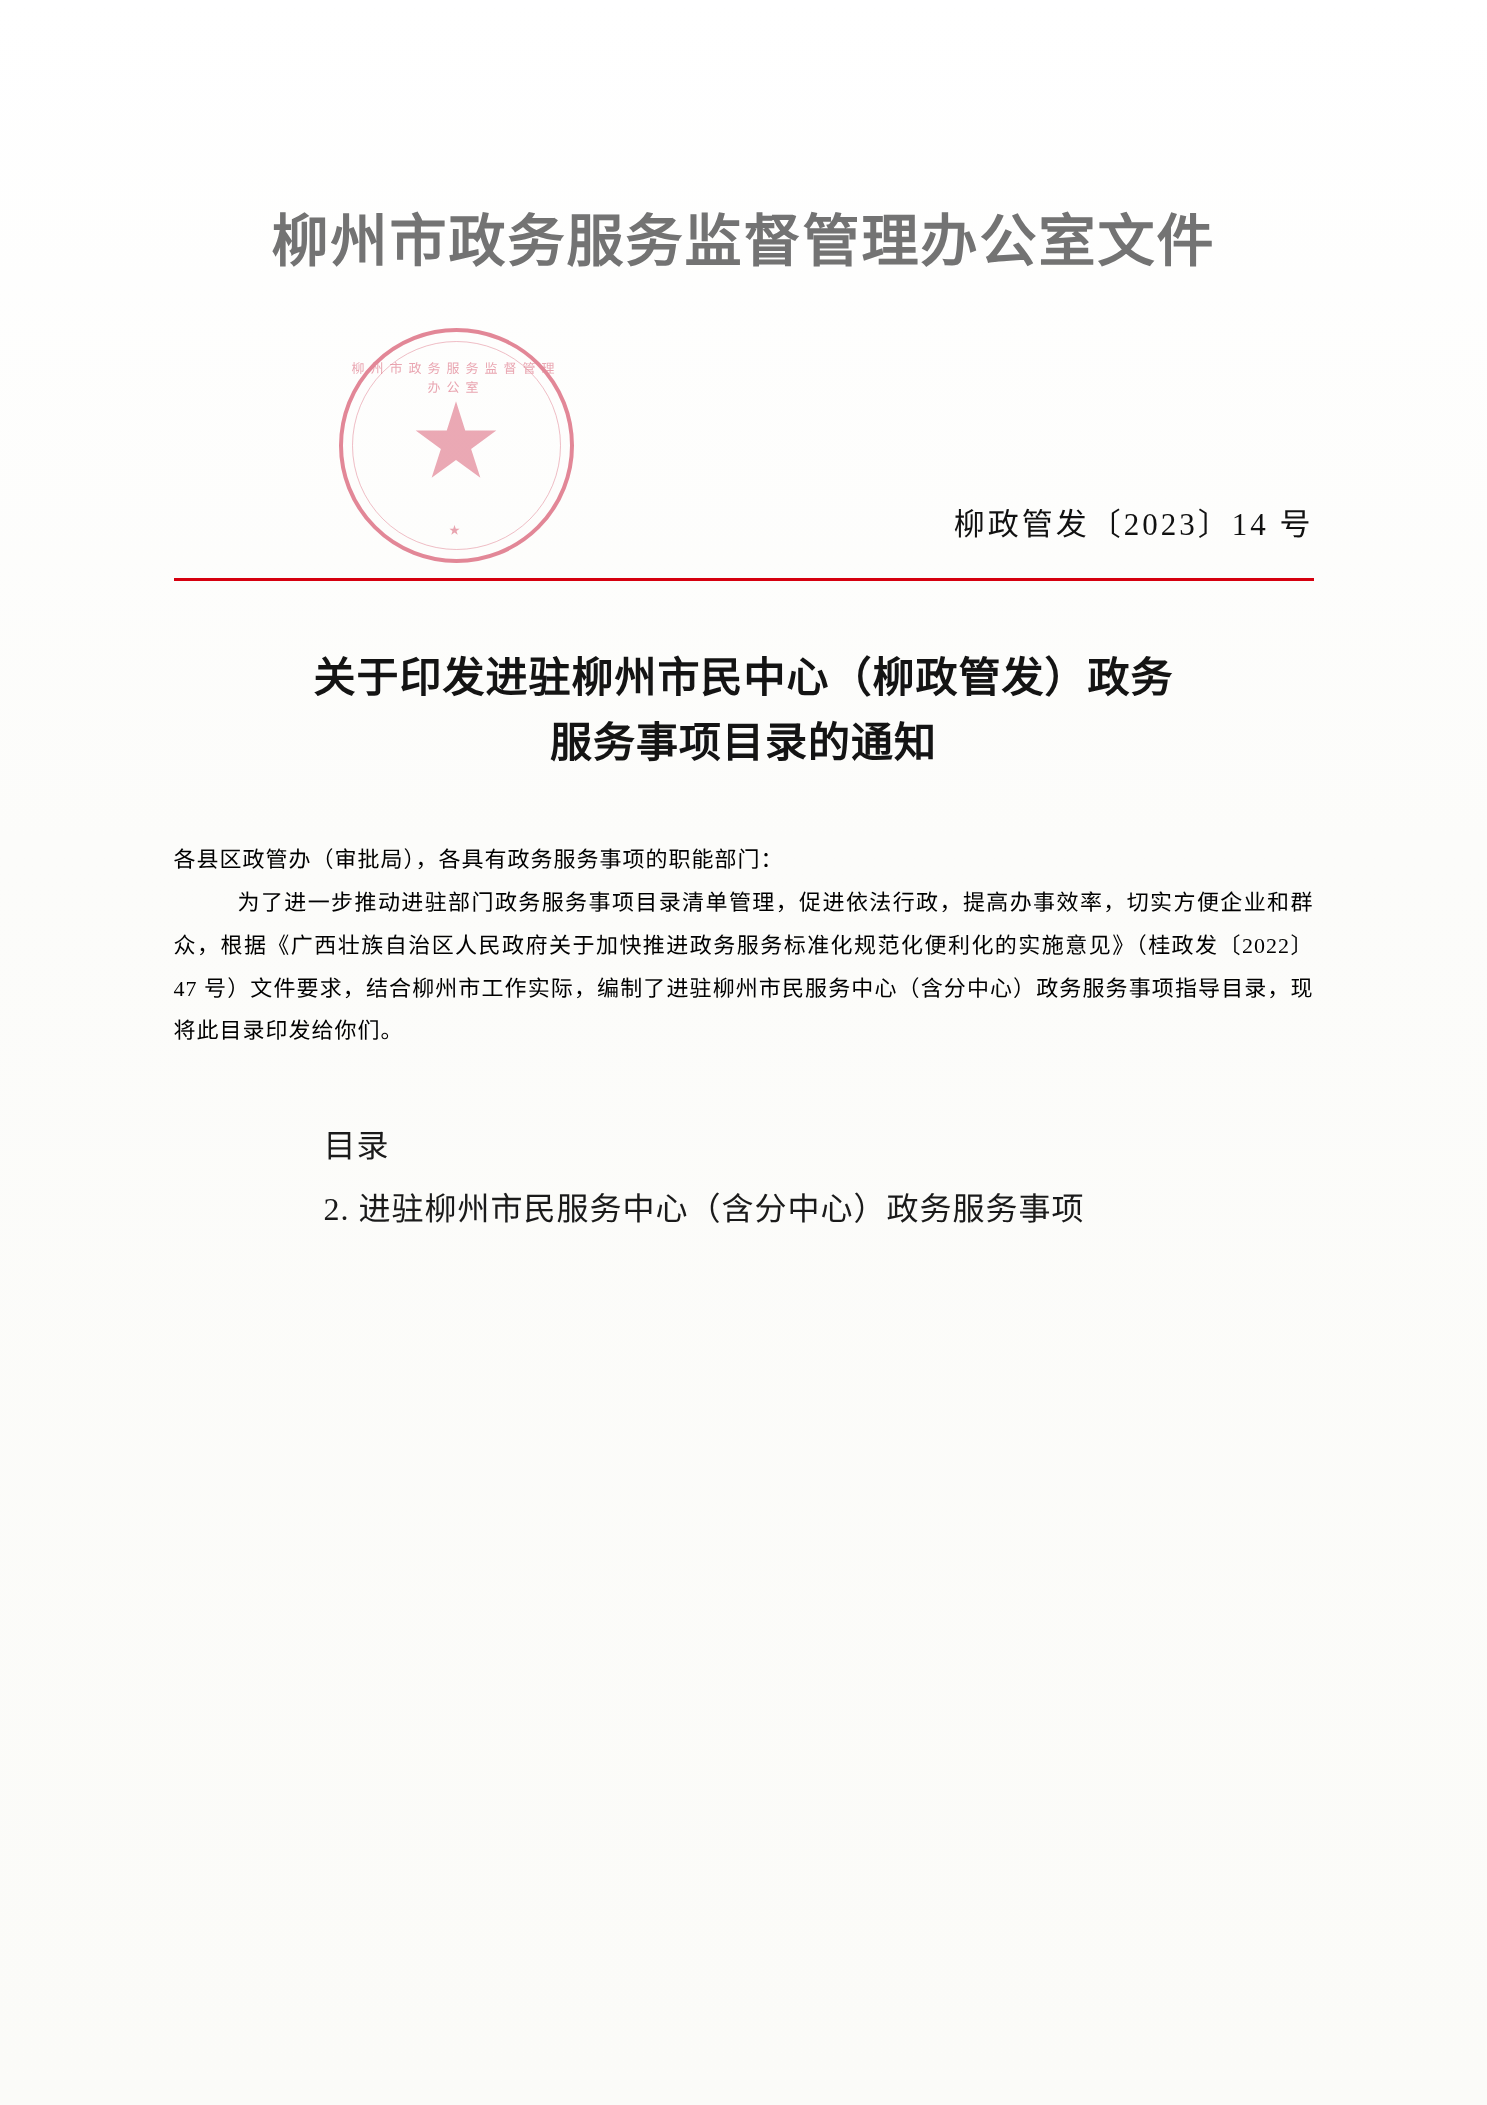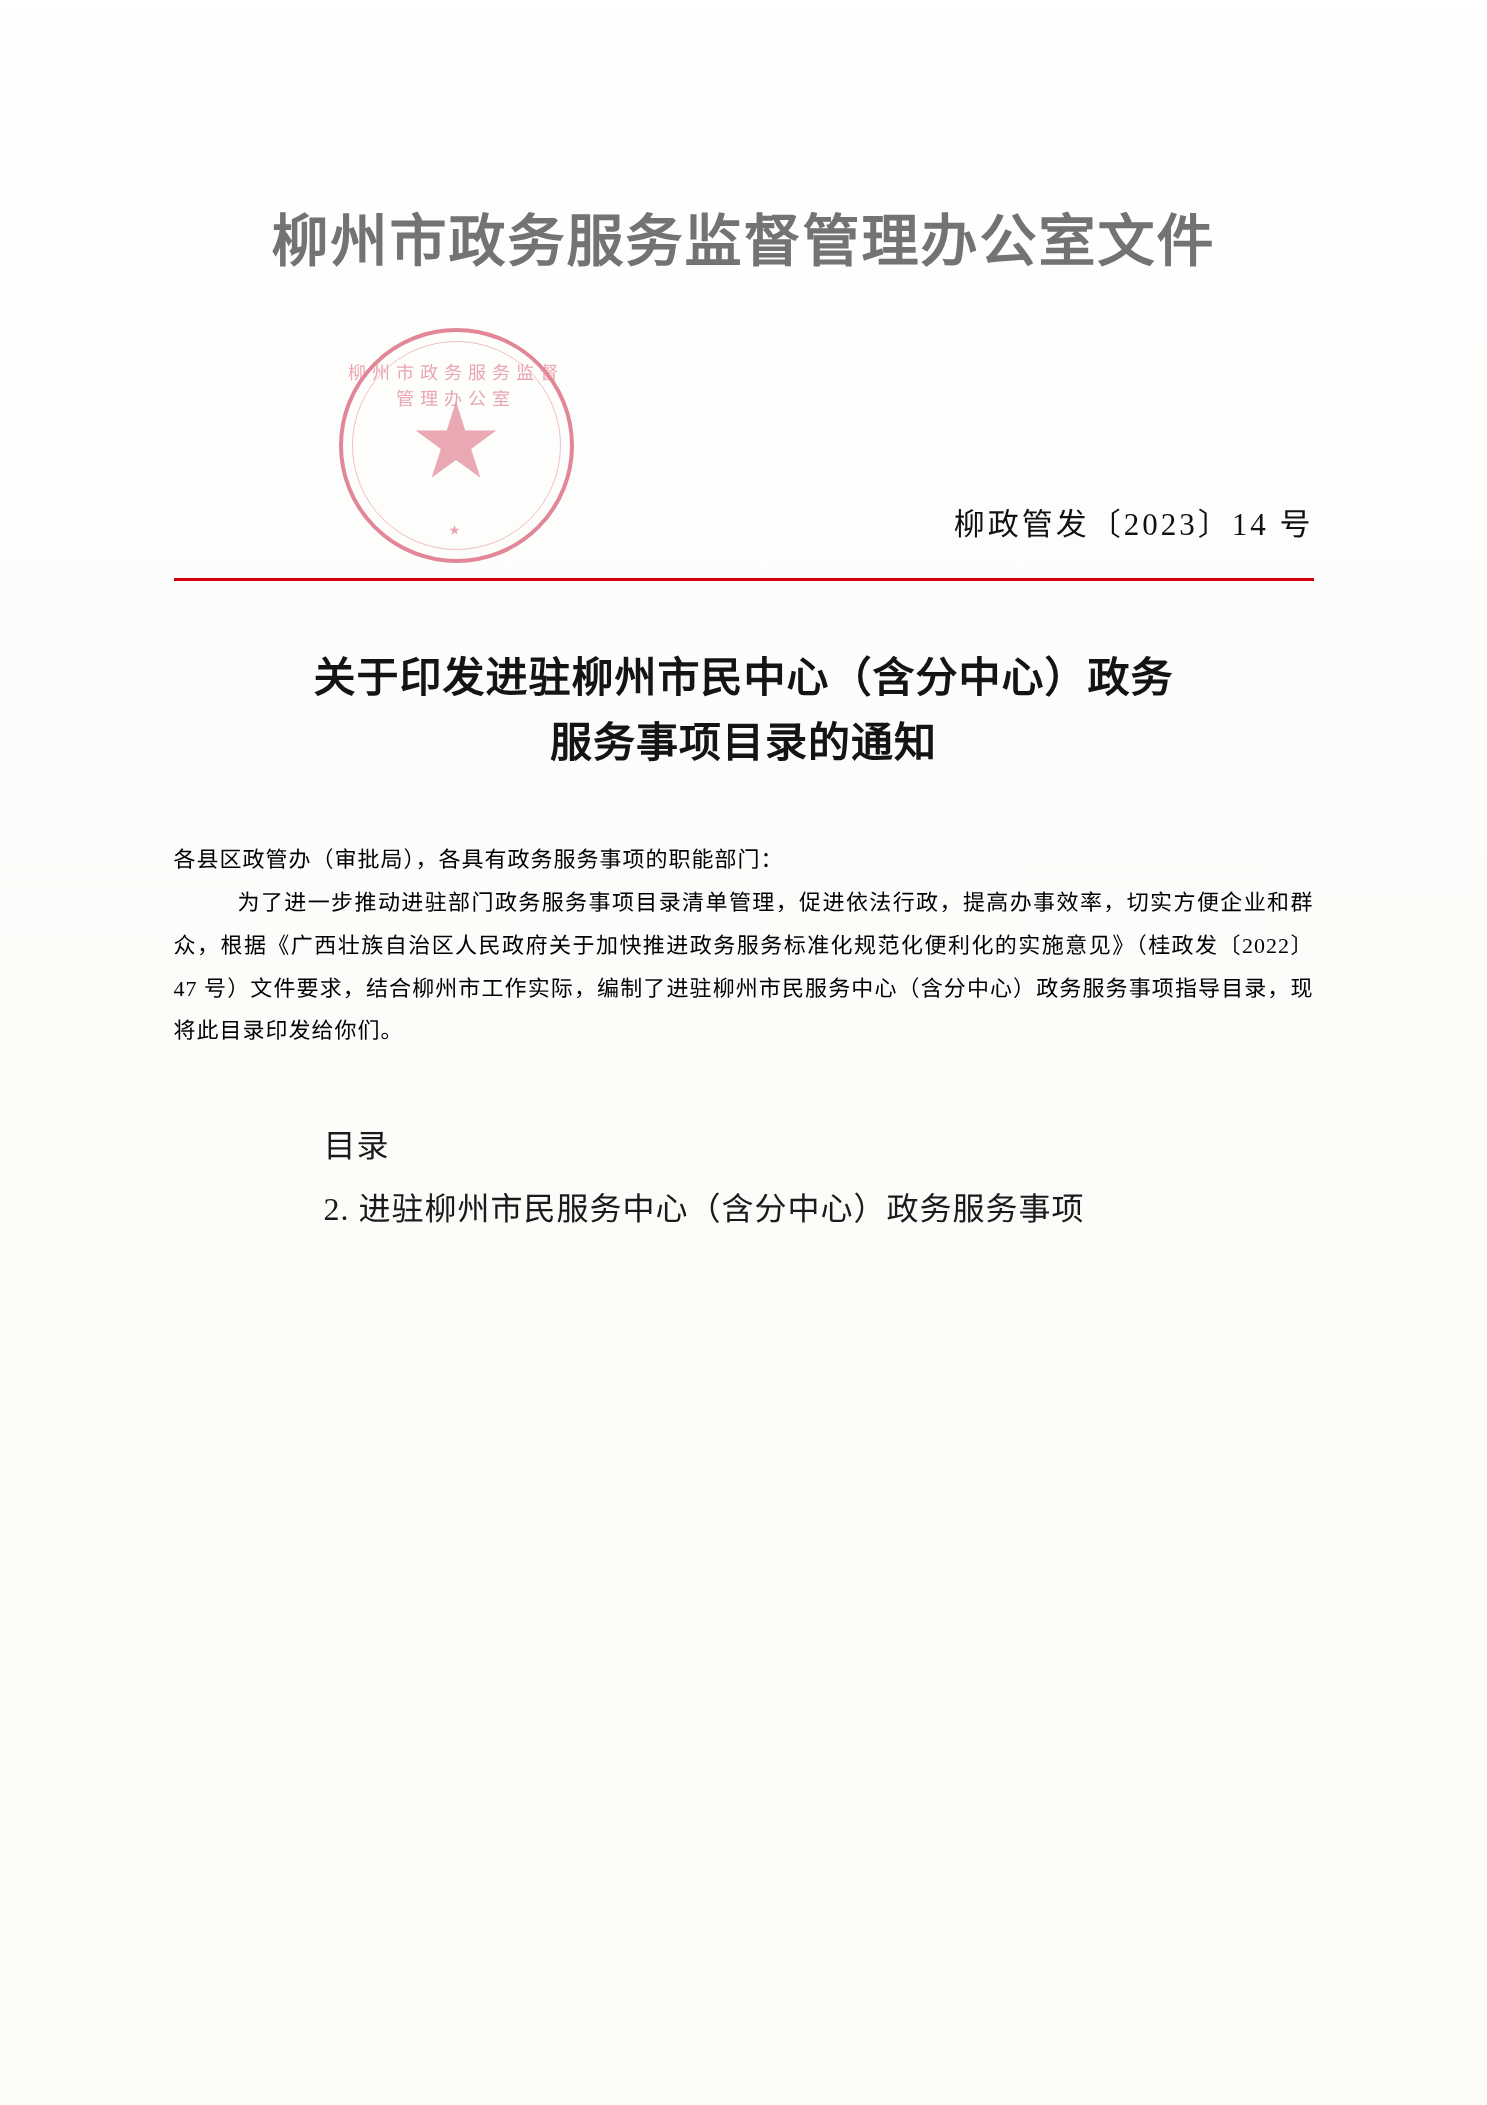--- a/index.html
+++ b/index.html
@@ -80,21 +80,21 @@
     margin-top: -44px;
     background: #d2405a;
     opacity: 0.72;
     clip-path: polygon(50% 0%, 61% 35%, 98% 35%, 68% 57%, 79% 91%, 50% 70%, 21% 91%, 32% 57%, 2% 35%, 39% 35%);
   }
   .seal-text-top, .seal-text-bottom {
     position: absolute;
     left: 0; right: 0;
     text-align: center;
     color: #d2405a;
-    font-size: 18px;
+    font-size: 13px;
     letter-spacing: 6px;
     opacity: 0.75;
     font-family: "Liberation Serif", serif;
   }
   .seal-text-top { top: 26px; }
   .seal-text-bottom { bottom: 22px; letter-spacing: 3px; font-size: 11px; }
 
   
   .doc-number {
     text-align: right;
@@ -164,21 +164,21 @@
         <div class="seal-star"></div>
         <div class="seal-text-bottom">★</div>
       </div>
     </div>
 
     <div class="doc-number">柳政管发〔2023〕14 号</div>
 
     <div class="red-rule"></div>
 
     <div class="doc-title">
-      <div>关于印发进驻柳州市民中心（含分中心）政务</div>
+      <div>关于印发进驻柳州市民中心（柳政管发）政务</div>
       <div>服务事项目录的通知</div>
     </div>
 
     <div class="body-block">
       <div class="salutation">各县区政管办（审批局），各具有政务服务事项的职能部门：</div>
       <div class="para">为了进一步推动进驻部门政务服务事项目录清单管理，促进依法行政，提高办事效率，切实方便企业和群众，根据《广西壮族自治区人民政府关于加快推进政务服务标准化规范化便利化的实施意见》（桂政发〔2022〕47 号）文件要求，结合柳州市工作实际，编制了进驻柳州市民服务中心（含分中心）政务服务事项指导目录，现将此目录印发给你们。</div>
     </div>
 
     <div class="attachments">
       <div class="att-line-2">目录</div>

